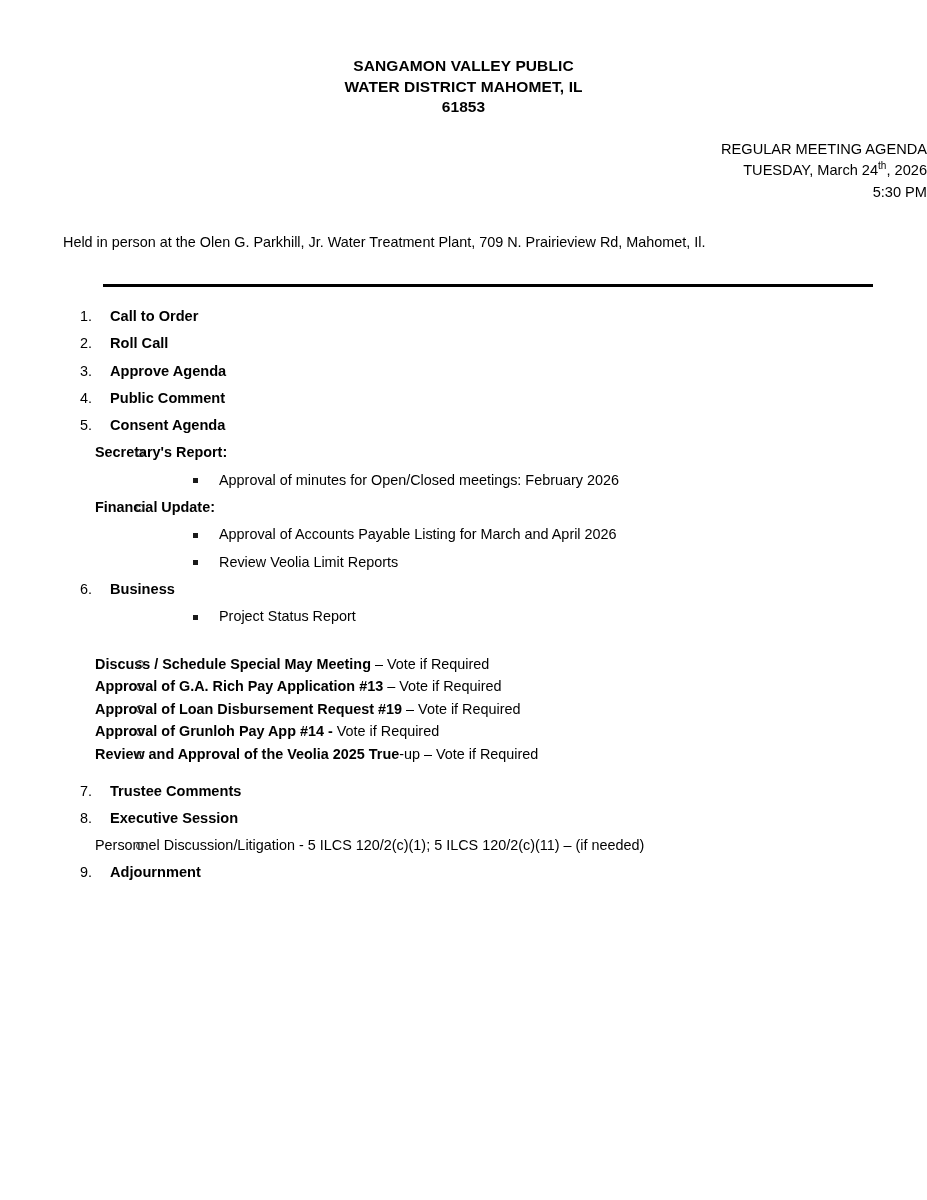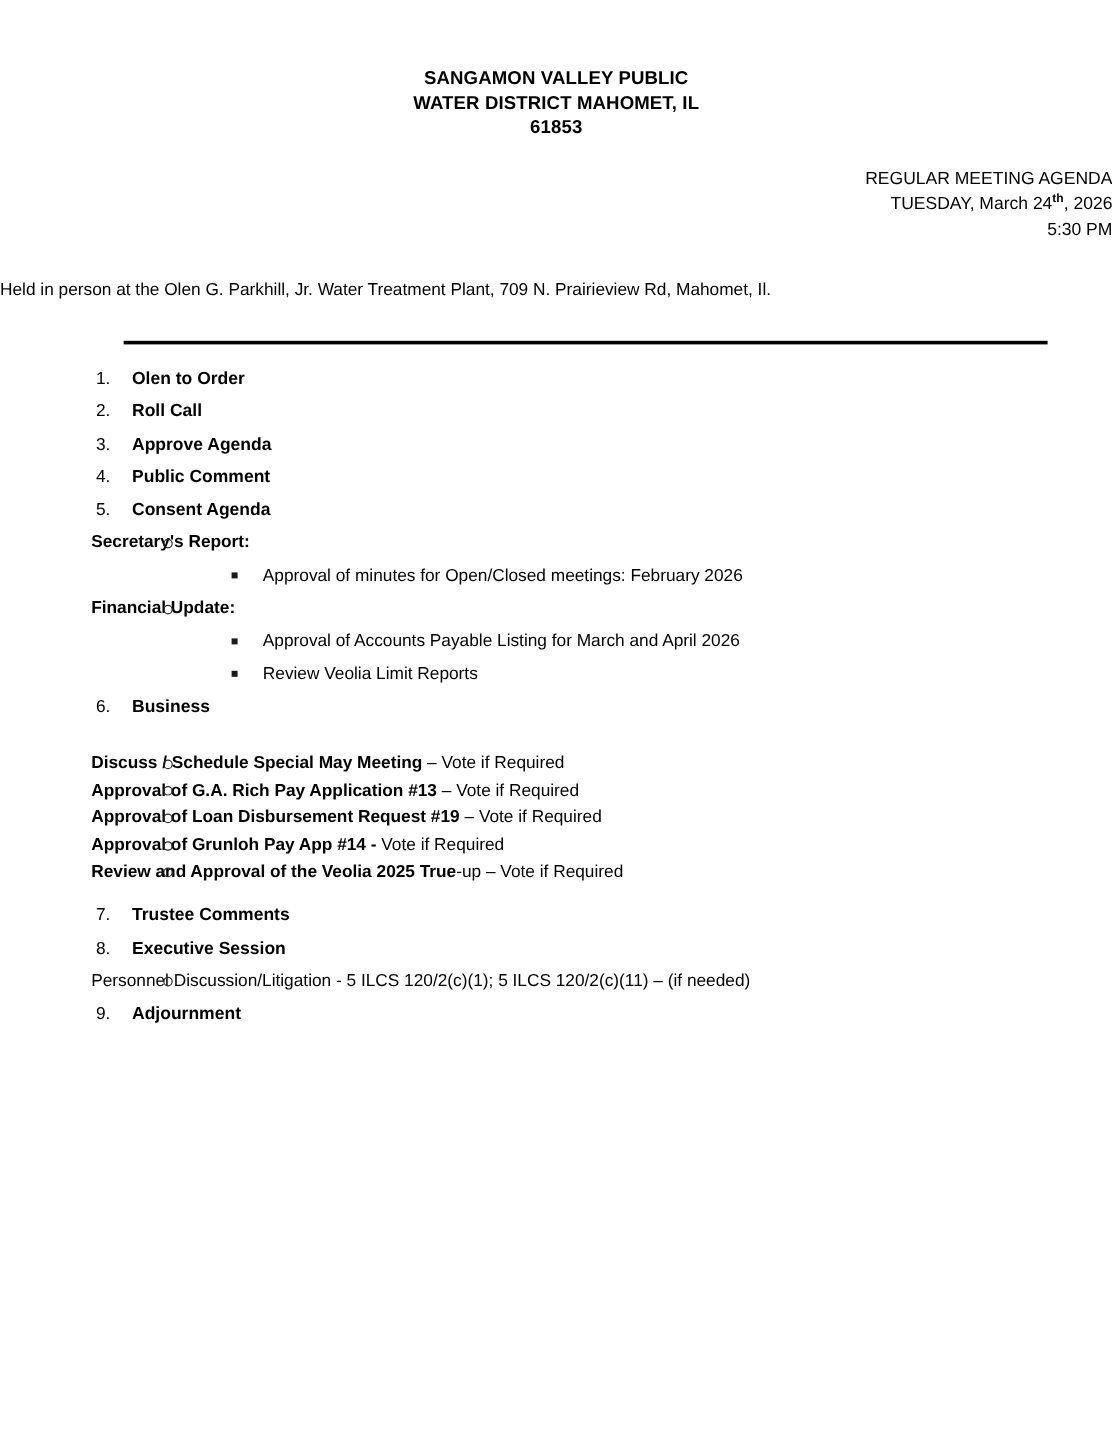--- a/index.html
+++ b/index.html
@@ -37,29 +37,30 @@
     margin-top: 21px;
     font-size: 14.6px;
     line-height: 21.5px;
   }
   .meeting-line {
     display: block;
     text-align: right;
   }
   .ord-suffix {
     font-size: 10px;
-    font-weight: bold;
+    font-weight: normal;
     vertical-align: super;
     line-height: 0;
     margin-top: 44px;
   }
 
   
   .location {
     margin-top: 29px;
+    padding-left: 63px;
     font-size: 14.4px;
     line-height: 20px;
   }
 
   
   .divider-wrap {
     position: absolute;
     left: 103px;
     top: 284px;
     width: 770px;
@@ -91,21 +92,21 @@
     position: absolute;
     left: 80px;
     top: 0;
     width: 26px;
     font-weight: normal;
     font-size: 14.4px;
   }
 
   .lvl2 {
     position: relative;
-    padding-left: 76px;
+    padding-left: 95px;
     font-size: 14.4px;
     line-height: 27.3px;
     min-height: 27.3px;
   }
   .lvl2 .marker {
     position: absolute;
     left: 136px;
     top: 0;
     font-size: 9px;
     line-height: 27.3px;
@@ -177,21 +178,21 @@
   <div class="location">Held in person at the Olen G. Parkhill, Jr. Water Treatment Plant, 709 N. Prairieview Rd, Mahomet, Il.</div>
 
   <div class="divider-wrap">
     <div class="divider"></div>
   </div>
 
   <div class="agenda">
 
     <div class="lvl1">
       <span class="marker">1.</span>
-      <span>Olen to Order</span>
+      <span>Call to Order</span>
     </div>
 
     <div class="lvl1">
       <span class="marker">2.</span>
       <span>Roll Call</span>
     </div>
 
     <div class="lvl1">
       <span class="marker">3.</span>
       <span>Approve Agenda</span>
@@ -232,20 +233,24 @@
       <span>Review Veolia Limit Reports</span>
     </div>
 
     <div class="lvl1">
       <span class="marker">6.</span>
       <span>Business</span>
     </div>
 
 
 
+    <div class="lvl3">
+      <span class="marker"><span class="sq"></span></span>
+      <span>Project Status Report</span>
+    </div>
 
     <div class="gap-line"></div>
 
 
     <div class="lvl2 tight">
       <span class="marker"><span class="ring"></span></span>
       <b class="strong">Discuss / Schedule Special May Meeting</b><span class="plain">  – Vote if Required</span>
     </div>
 
     <div class="lvl2 tight">

